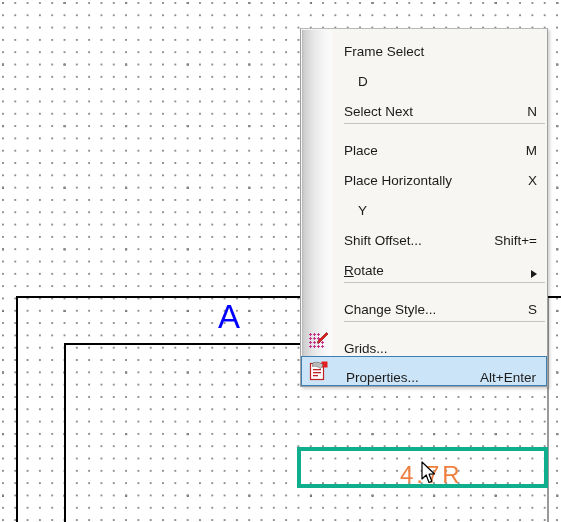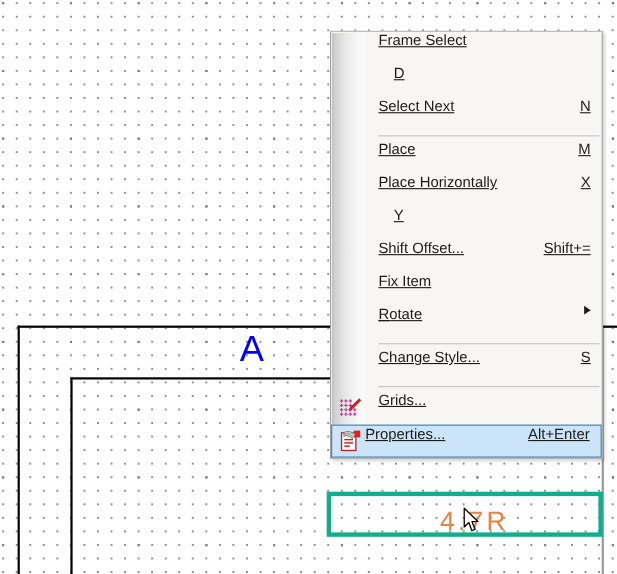--- a/index.html
+++ b/index.html
@@ -80,28 +80,27 @@
     left: 1px;
     top: 1px;
     bottom: 1px;
     width: 30px;
     background: linear-gradient(to right, #b6b6b6 0px, #cfcfcf 2px, #e8e8e8 12px, #f6f6f6 22px, #fbfbfb 30px);
     pointer-events: none;
   }
   .menu-item {
     position: relative;
     display: flex;
-    align-items: flex-start;
+    align-items: flex-end;
     height: 30px;
     padding-left: 43px;
     padding-right: 10px;
     box-sizing: border-box;
     cursor: default;
     z-index: 2;
-    text-decoration: underline;
   }
   .menu-item .mi-label {
     flex: 1 1 auto;
     white-space: nowrap;
   }
   .menu-item .mi-accel {
     flex: 0 0 auto;
     margin-left: 14px;
     white-space: nowrap;
     text-align: right;
@@ -118,21 +117,21 @@
     position: absolute;
     left: 6px;
     top: 50%;
     transform: translateY(-50%);
     width: 22px;
     height: 22px;
   }
   .menu-item.selected {
     background: #cce4f7;
     border: 1px solid #3d7fb5;
-    padding-left: 30px;
+    padding-left: 44px;
     height: 30px;
   }
   .menu-sep {
     position: relative;
     height: 9px;
     z-index: 2;
   }
   .menu-sep::after {
     content: "";
     position: absolute;
@@ -221,23 +220,20 @@
     <div class="menu-item">
       <span class="mi-accel">Y</span>
     </div>
 
 
     <div class="menu-item">
       <span class="mi-label">Shift Offset...</span>
       <span class="mi-accel">Shift+=</span>
     </div>
 
-    <div class="menu-item">
-      <span class="mi-label">Fix Item</span>
-    </div>
 
     <div class="menu-item">
       <span class="mi-label"><span class="mnemonic">R</span><span>otate</span></span>
       <span class="mi-arrow"></span>
     </div>
 
     <div class="menu-sep"></div>
 
     <div class="menu-item">
       <span class="mi-label">Change Style...</span>

